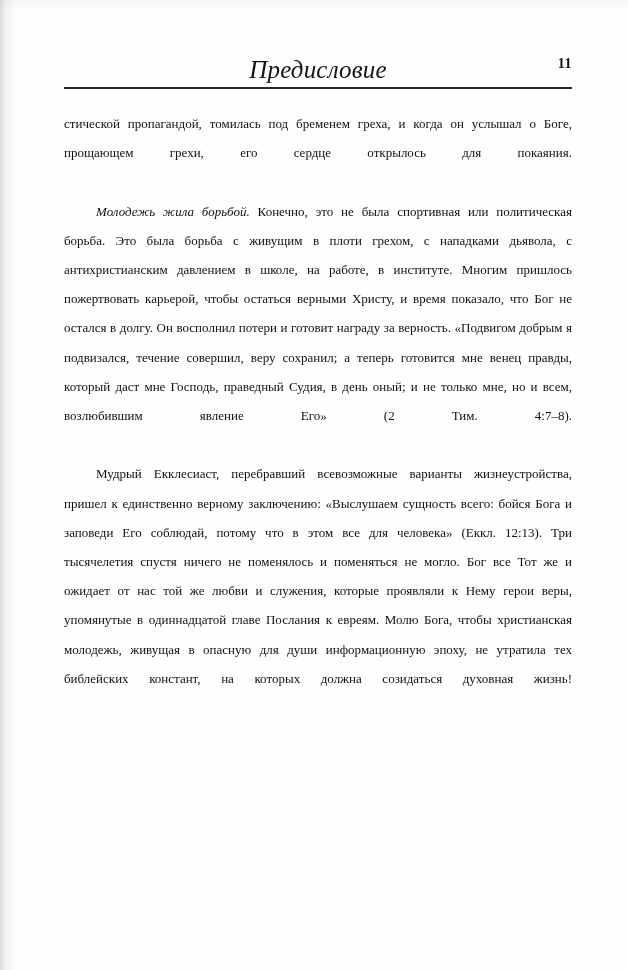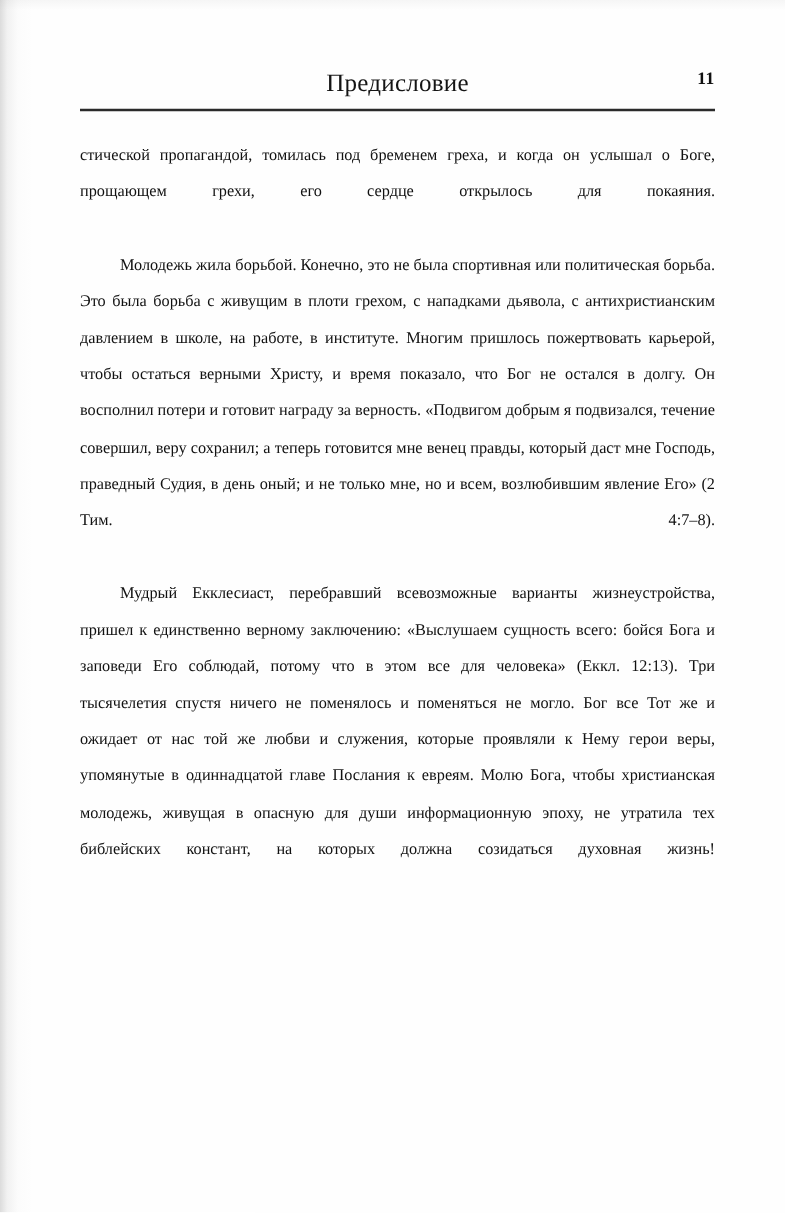--- a/index.html
+++ b/index.html
@@ -53,21 +53,22 @@
     position: relative;
     height: 40px;
     margin-top: 56px;
   }
   .header-title {
     position: absolute;
     left: 0;
     right: 0;
     top: 0;
     text-align: center;
-    font-size: 20px;
+    font-style: italic;
+    font-size: 25px;
     letter-spacing: 0.2px;
     color: #141414;
   }
   .header-folio {
     position: absolute;
     right: 0;
     top: 0;
     font-size: 14px;
     font-weight: 700;
     color: #101010;
@@ -92,20 +93,21 @@
     hyphens: manual;
   }
   .body-text p {
     margin: 0;
     text-indent: 0;
   }
   .body-text p.indent {
     text-indent: 32px;
   }
   .body-text .run-in {
+    font-style: italic;
   }
   
   .body-text p::after {
     content: "";
     display: inline-block;
     width: 100%;
   }
   .body-text p {
     text-align-last: left;
   }

